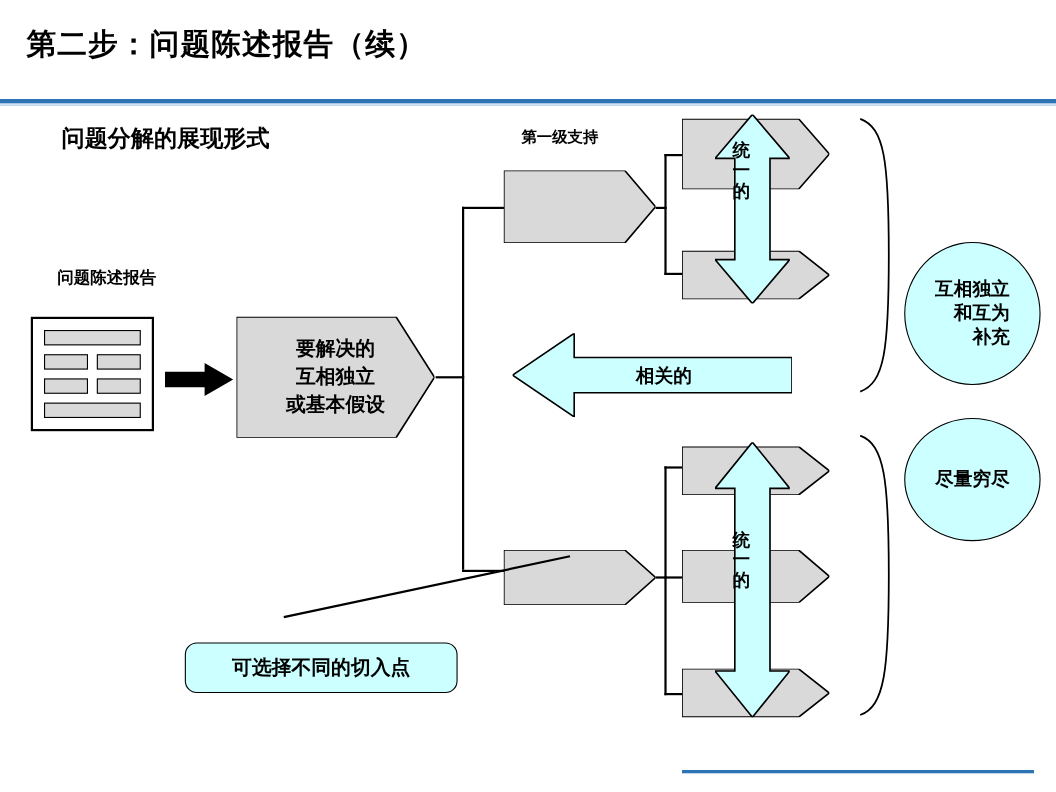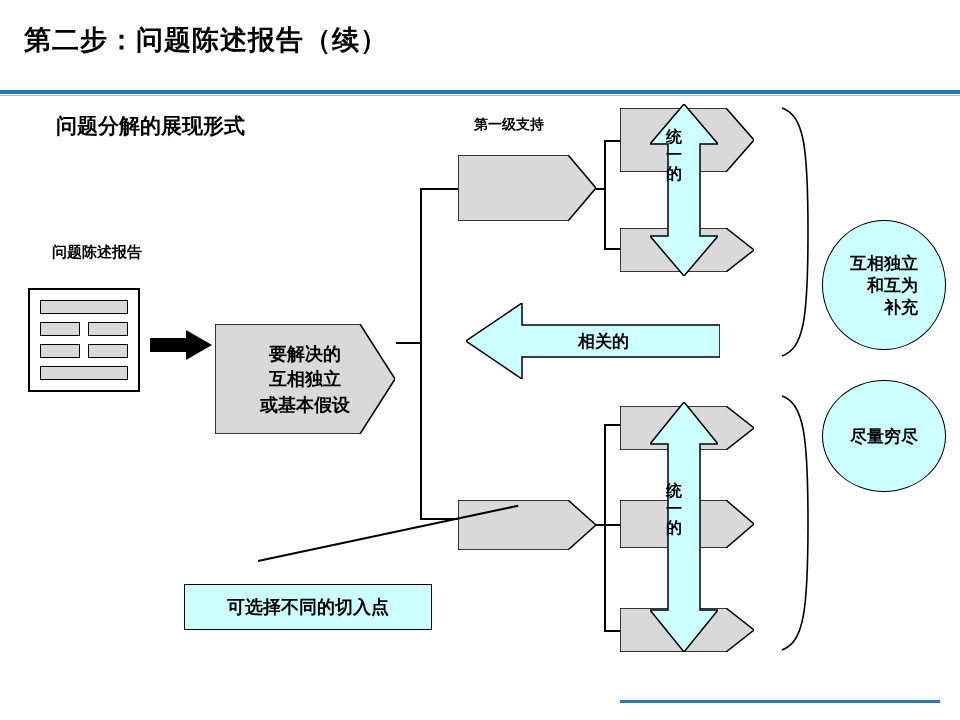--- a/index.html
+++ b/index.html
@@ -122,21 +122,21 @@
     <div class="doc-bar" style="left:58px;top:54px;width:40px;height:14px;"></div>
     <div class="doc-bar" style="left:10px;top:76px;width:88px;height:14px;"></div>
   </div>
 
   <div class="black-arrow">
     <svg width="62" height="30" viewBox="0 0 62 30">
       <polygon points="0,8 36,8 36,0 62,15 36,30 36,22 0,22" fill="#000000"></polygon>
     </svg>
   </div>
 
-  <div class="pent core-box" style="left:215px;top:288px;width:180px;height:110px;background:transparent;border:none;margin-top:36px;">
+  <div class="pent core-box" style="left:215px;top:288px;width:180px;height:110px;background:transparent;border:none;">
     <svg width="180" height="110" viewBox="0 0 180 110" style="position:absolute;left:0;top:0;">
       <polygon points="0,0 145,0 180,55 145,110 0,110" fill="#d9d9d9" stroke="#000000" stroke-width="1.5"></polygon>
     </svg>
     <div style="position:relative;z-index:2;text-align:center;font-size:18px;font-weight:bold;line-height:1.42;">
       <div>要解决的</div>
       <div>互相独立</div>
       <div>或基本假设</div>
     </div>
   </div>
 
@@ -239,15 +239,15 @@
   <div class="ellipse" style="left:822px;top:220px;width:122px;height:128px;">
     <div>
       <div>互相独立</div>
       <div>和互为</div>
       <div>补充</div>
     </div>
   </div>
   <div class="ellipse" style="left:822px;top:380px;width:122px;height:110px;">尽量穷尽</div>
 
   <div class="ln" style="left:258px;top:560px;width:266px;height:2px;transform:rotate(-12deg);transform-origin:left center;"></div>
-  <div class="callout" style="left:184px;top:584px;width:246px;height:44px;">可选择不同的切入点</div>
+  <div class="callout" style="left:168px;top:584px;width:246px;height:44px;border-radius:11px;">可选择不同的切入点</div>
 
 </div>
 
 </body></html>

